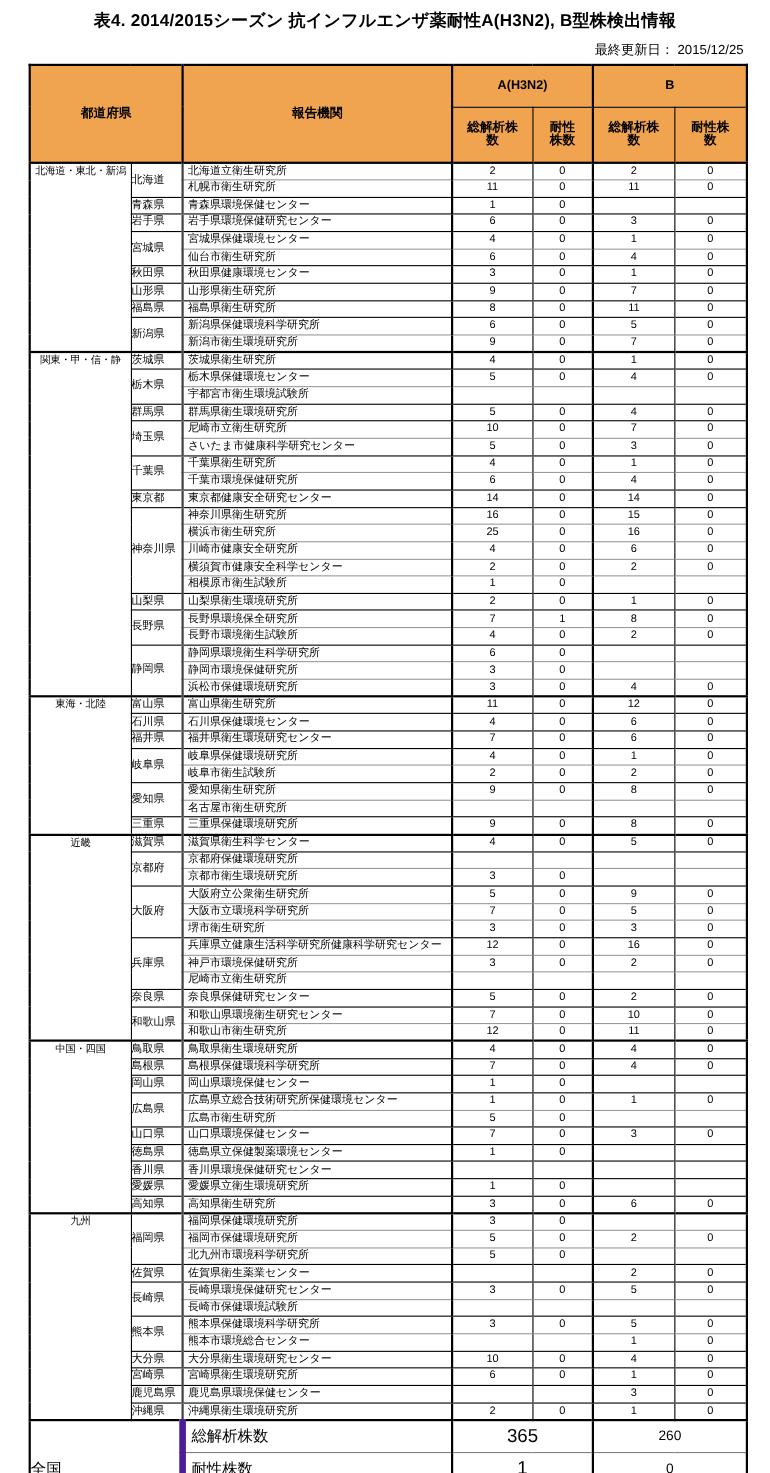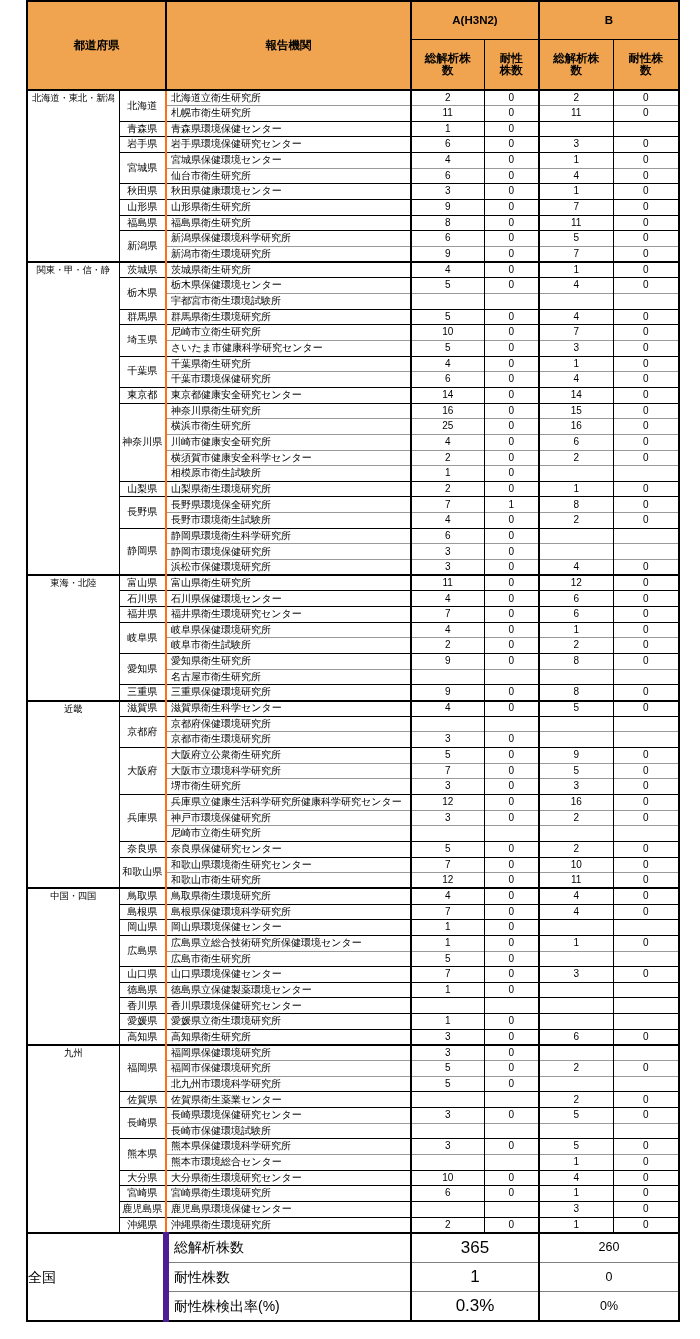--- a/index.html
+++ b/index.html
@@ -41,22 +41,22 @@
 
   tbody td { padding: 0; font-size: 10px; line-height: 1.05; }
   tbody tr.data-row td { height: 15.66px; }
 
   td.c-region {
     border-right: 1px solid #000;
     vertical-align: top; text-align: center;
     font-size: 9.4px; padding-top: 3px; white-space: nowrap; letter-spacing: -0.2px; font-family: Liberation Serif, serif;
   }
   td.c-pref {
-    border-right: 2px solid #f97316;
-    vertical-align: middle; text-align: center; white-space: nowrap;
+    border-right: 2px solid #404040;
+    vertical-align: middle; text-align: left; white-space: nowrap;
   }
   td.c-org {
     border-right: 2px solid #000;
     text-align: left; padding-left: 4px; white-space: nowrap; overflow: hidden;
   }
   td.c-at { border-right: 1px solid #000; text-align: center; }
   td.c-ar { border-right: 2px solid #000; text-align: center; }
   td.c-bt { border-right: 1px solid #000; text-align: center; }
   td.c-br { text-align: center; }
 
@@ -74,20 +74,25 @@
     border-right: 2px solid #000; font-size: 14px; text-align: left;
     padding-left: 5px; vertical-align: middle; white-space: nowrap;
   }
   td.nat-a { border-right: 2px solid #000; text-align: center; font-size: 17px; vertical-align: middle; }
   td.nat-b { text-align: center; font-size: 12.5px; vertical-align: middle; }
 </style>
 </head>
 <body>
 
 <div class="page">
+  <div class="title">表4. 2014/2015シーズン 抗インフルエンザ薬耐性A(H3N2), B型株検出情報</div>
+  <div class="updated">
+    <span>最終更新日：</span>
+    <span>2015/12/25</span>
+  </div>
 
   <table class="main">
     <colgroup>
       <col style="width:92px">
         <col style="width:47px">
         <col style="width:245px">
       <col style="width:73px">
         <col style="width:55px">
         <col style="width:74px">
         <col style="width:66px">

